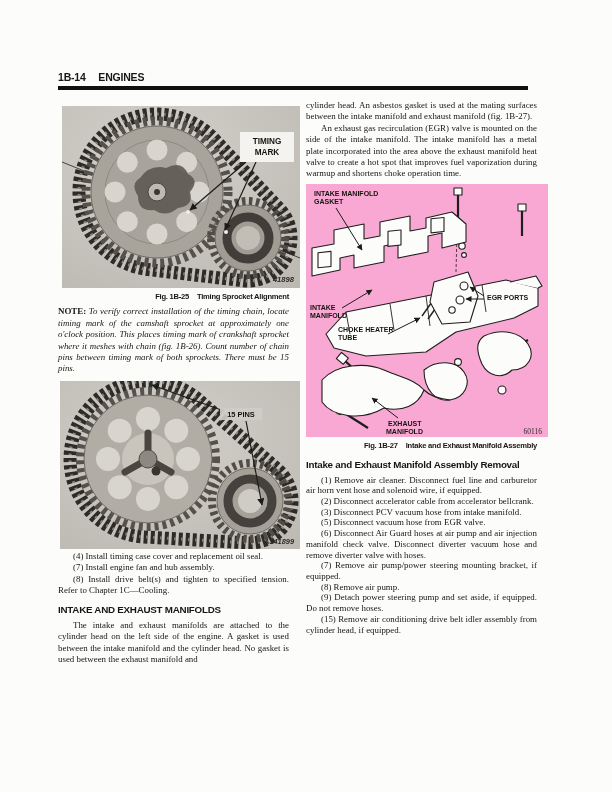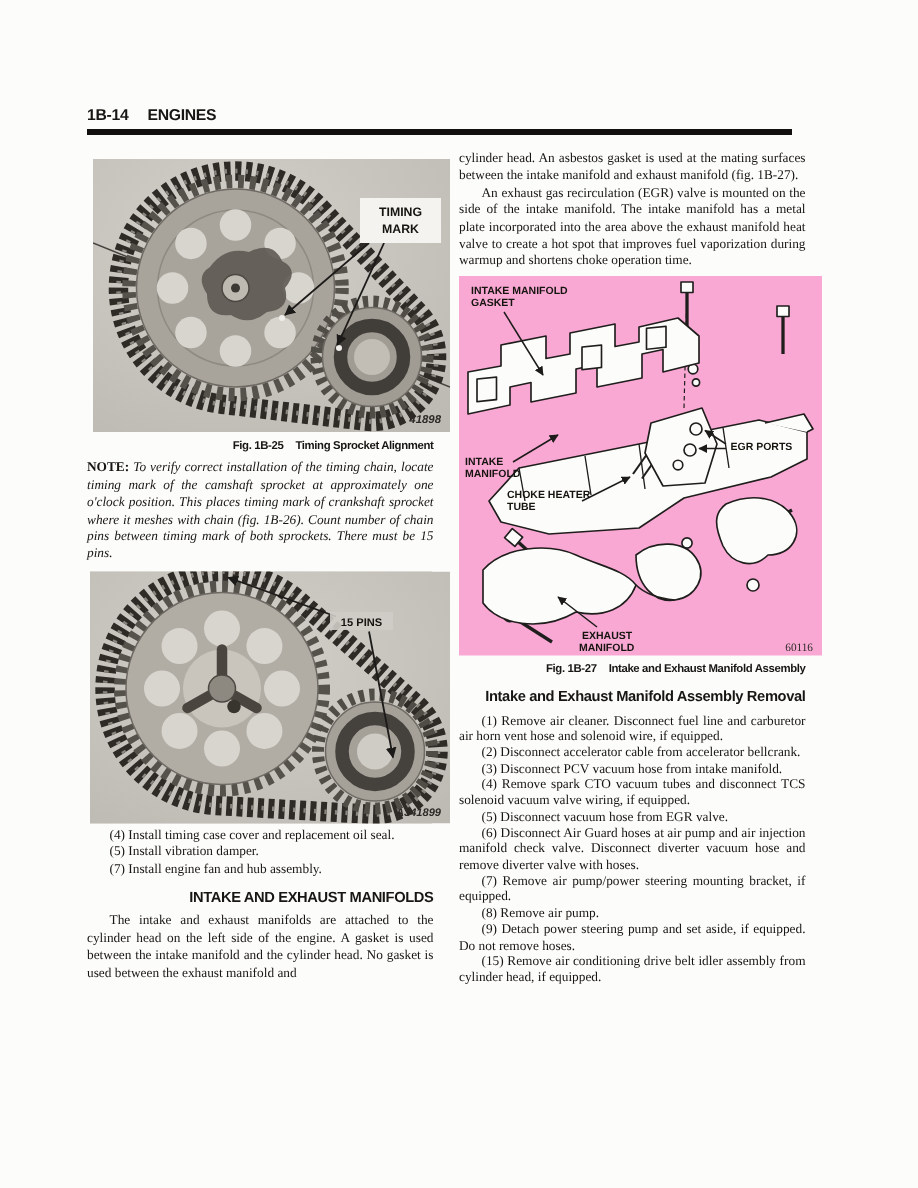--- a/index.html
+++ b/index.html
@@ -20,21 +20,21 @@
   p { margin:0; text-indent:15px; }
   .noindent { text-indent:0; }
   .steps-tight p { line-height:10.7px; }
 
   .note { font-style:italic; }
   .note b { font-style:normal; font-weight:bold; }
 
   .sans { font-family:"Liberation Sans", sans-serif; font-weight:bold; letter-spacing:-0.25px; }
   .caption { text-align:right; font-size:7.6px; margin:3px 0 4px 0; }
   .caption .figno { margin-right:8px; }
-  .sect-head { font-size:9.8px; margin:8px 0 4px 0; text-align:right; }
+  .sect-head { font-size:9.8px; margin:8px 0 4px 0; text-align:left; }
 
   .photo { position:relative; background:#c9c6c0; }
   .photo svg { display:block; }
   .fig1 { width:238px; height:182px; margin-left:4px; }
   .fig2 { width:228px; height:168px; margin-top:6px; margin-left:2px; }
   .fig3 { width:242px; height:253px; margin-top:4px; background:#f9a8d4; }
 
   .steps { margin-top:2px; }
 </style>
 </head>
@@ -170,22 +170,22 @@
           <rect x="160" y="27" width="42" height="12" fill="#cfccc6" opacity="0.9"></rect>
           <text x="181" y="36" text-anchor="middle" font-family="Liberation Sans, sans-serif" font-size="7.4" font-weight="bold" fill="#15140f">15 PINS</text>
         </g>
         <text x="234" y="163" text-anchor="end" font-family="Liberation Sans, sans-serif" font-size="7.4" font-weight="bold" font-style="italic" fill="#2c2a26">AJ41899</text>
       </svg>
     </div>
 
 
     <div class="steps">
       <p>(4) Install timing case cover and replacement oil seal.</p>
-      <p>(5) Install vibration damper.</p>
       <p>(7) Install engine fan and hub assembly.</p>
+      <p>(8) Install drive belt(s) and tighten to specified tension. Refer to Chapter 1C—Cooling.</p>
     </div>
 
     <div class="sans sect-head">INTAKE AND EXHAUST MANIFOLDS</div>
 
     <p>The intake and exhaust manifolds are attached to the cylinder head on the left side of the engine. A gasket is used between the intake manifold and the cylinder head. No gasket is used between the exhaust manifold and</p>
   </div>
 
   <div class="col col-right">
 
     <p class="noindent">cylinder head. An asbestos gasket is used at the mating surfaces between the intake manifold and exhaust manifold (fig. 1B-27).</p>
@@ -279,21 +279,20 @@
     <div class="sans caption">
       <span class="figno">Fig. 1B-27</span><span>Intake and Exhaust Manifold Assembly</span>
     </div>
 
     <div class="sans sect-head">Intake and Exhaust Manifold Assembly Removal</div>
 
     <div class="steps steps-tight">
       <p>(1) Remove air cleaner. Disconnect fuel line and carburetor air horn vent hose and solenoid wire, if equipped.</p>
       <p>(2) Disconnect accelerator cable from accelerator bellcrank.</p>
       <p>(3) Disconnect PCV vacuum hose from intake manifold.</p>
-      <p>(4) Remove spark CTO vacuum tubes and disconnect TCS solenoid vacuum valve wiring, if equipped.</p>
       <p>(5) Disconnect vacuum hose from EGR valve.</p>
       <p>(6) Disconnect Air Guard hoses at air pump and air injection manifold check valve. Disconnect diverter vacuum hose and remove diverter valve with hoses.</p>
       <p>(7) Remove air pump/power steering mounting bracket, if equipped.</p>
       <p>(8) Remove air pump.</p>
       <p>(9) Detach power steering pump and set aside, if equipped. Do not remove hoses.</p>
       <p>(15) Remove air conditioning drive belt idler assembly from cylinder head, if equipped.</p>
     </div>
   </div>
 
 </div>

